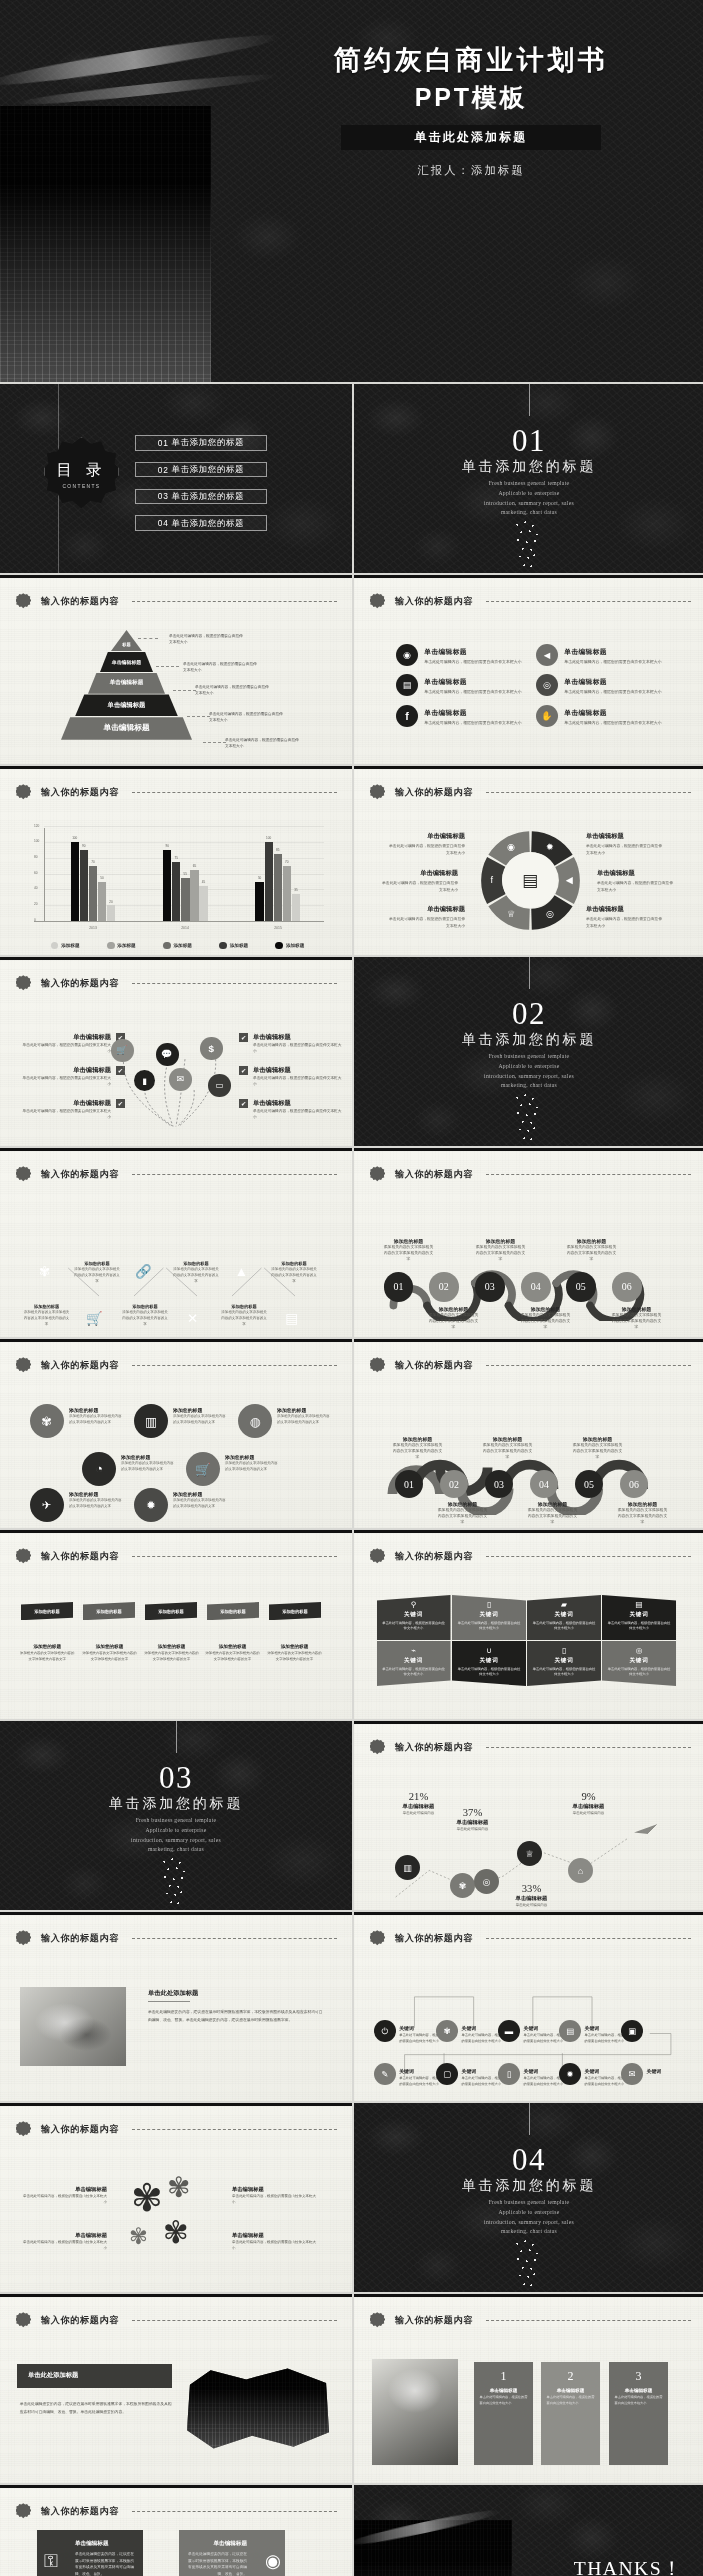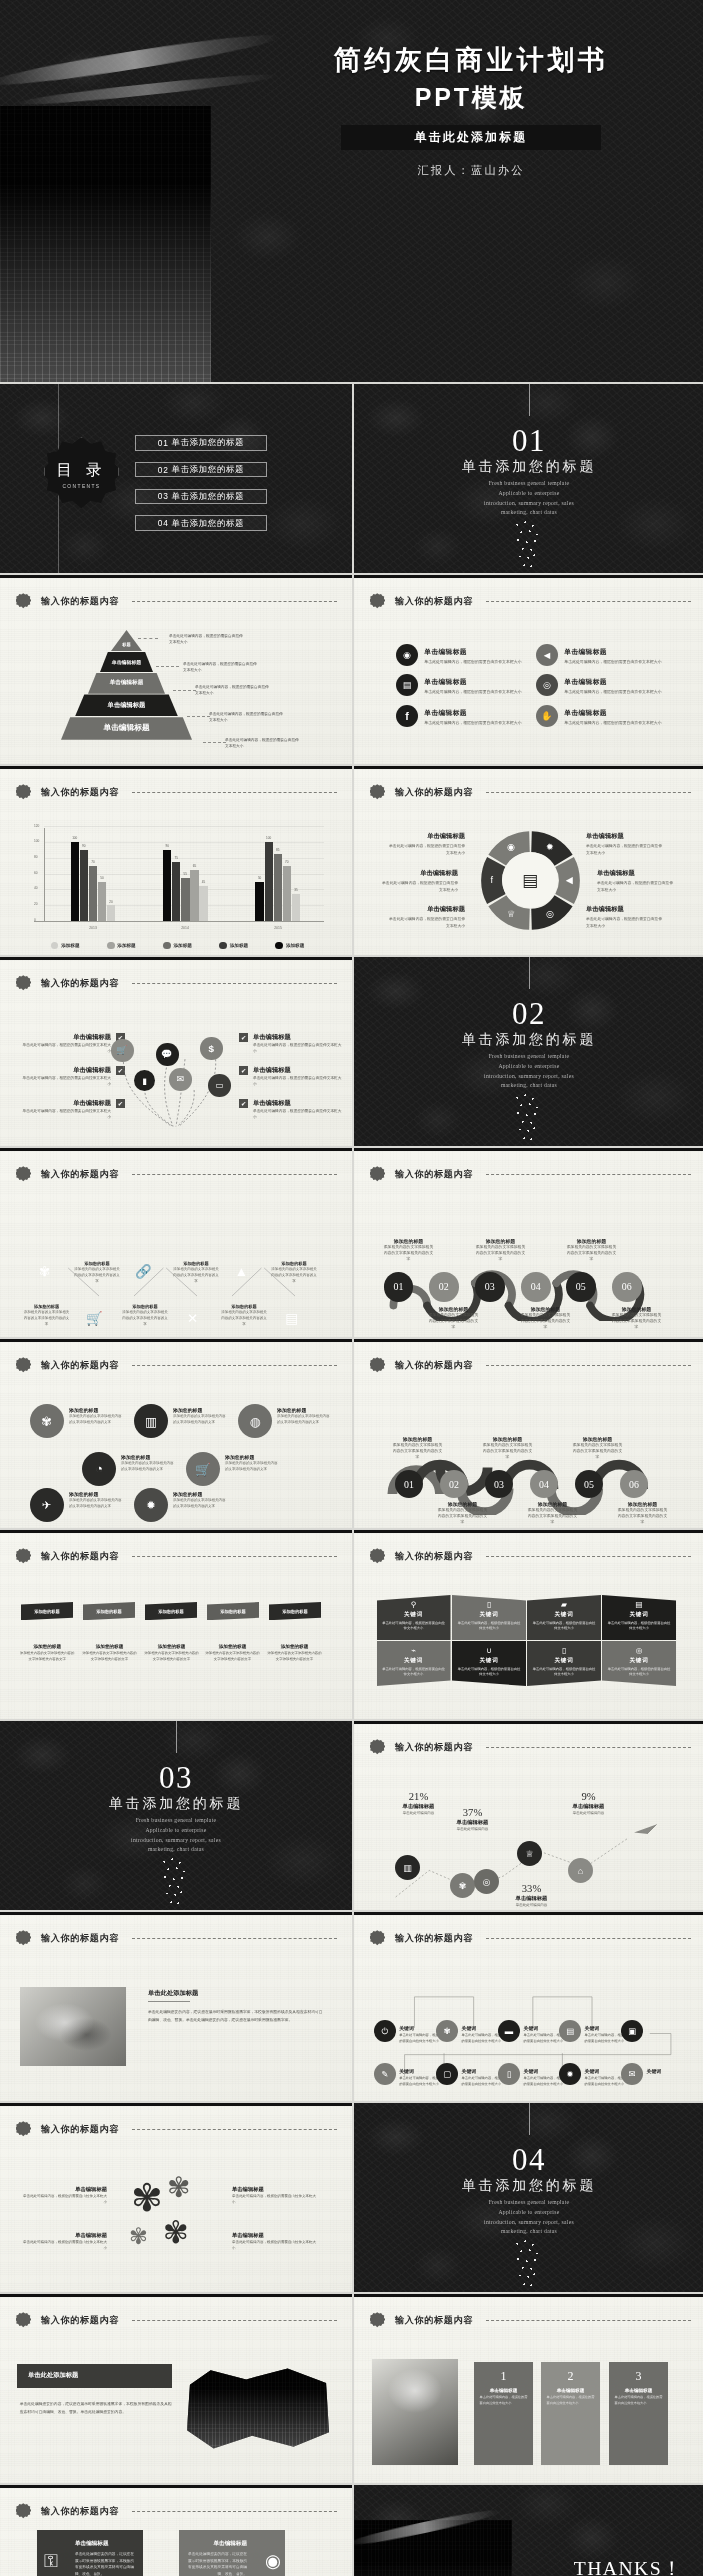--- a/index.html
+++ b/index.html
@@ -273,21 +273,21 @@
 
 <div class="deck">
 
   <section class="slide cover dark">
     <div class="city" style="left:0;top:106px;width:211px;height:277px;"></div>
     <div class="streak" style="left:-14px;top:51px;width:296px;height:18.3px;transform:rotate(-9deg);"></div>
     <div class="streak" style="left:14px;top:84px;width:267px;height:11.3px;transform:rotate(-6deg);opacity:.7;"></div>
     <div class="cover-title">简约灰白商业计划书</div>
     <div class="cover-title2">PPT模板</div>
     <div class="cover-sub">单击此处添加标题</div>
-    <div class="cover-author">汇报人：蓝山办公</div>
+    <div class="cover-author">汇报人：添加标题</div>
   </section>
 
   <section class="slide dark gap-t">
     <div class="toc-vline"></div>
     <div class="toc-badge">
       <div class="t1">目 录</div>
       <div class="t2">CONTENTS</div>
     </div>
     <div class="toc-list">
       <div class="toc-item">

